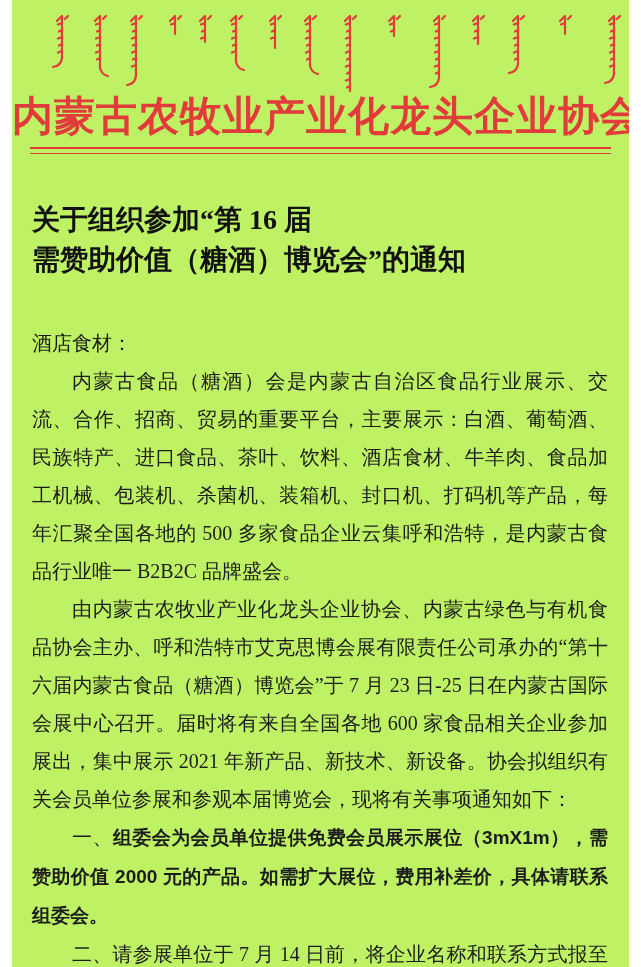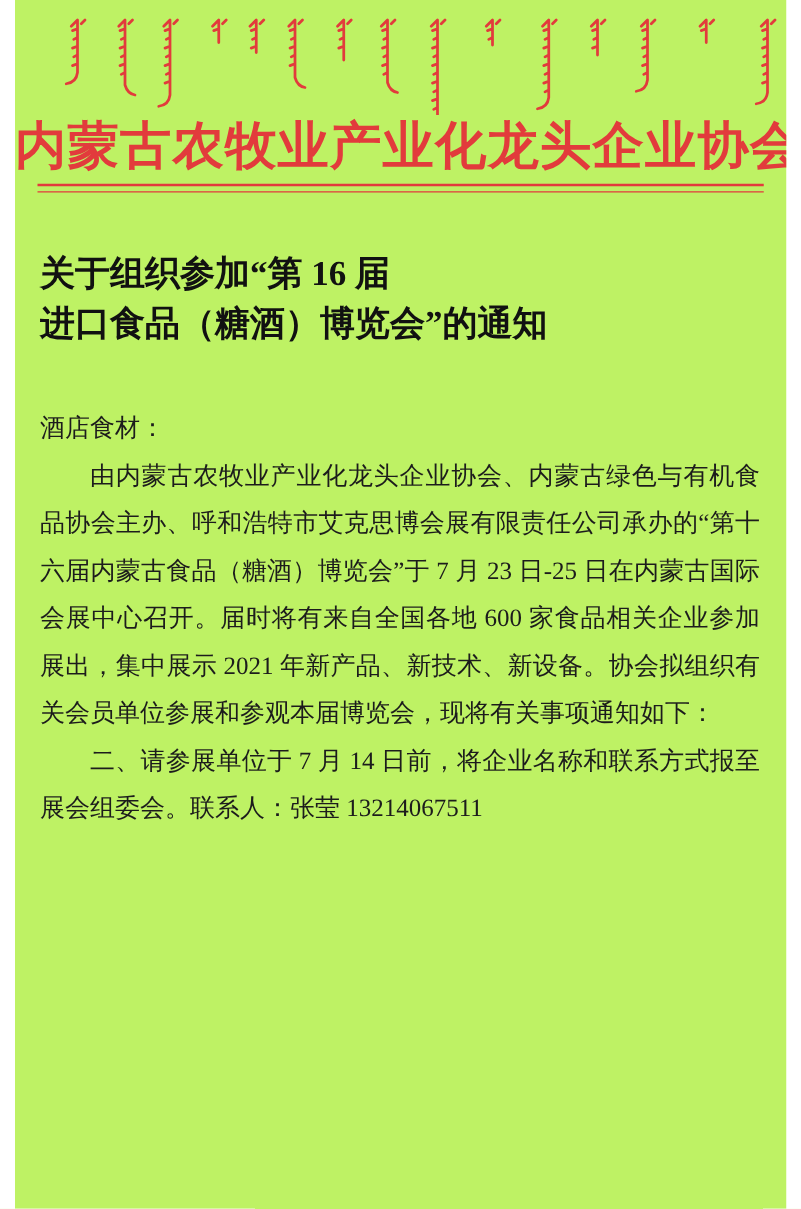--- a/index.html
+++ b/index.html
@@ -85,24 +85,26 @@
         <path d="M501,15 L506,10 L506,58 M506,17 l-4,1.5 M506,24 l-3,1.5 M506,31 l-4,1.5 M506,38 l-3,1.5 M506,45 l-4,1.5 M506,52 l-3,1.5 M506,58 q-1,8 -9,9 M509,13 l3,-3" fill="none" stroke="#e23b3c" stroke-width="2.2" stroke-linecap="round" stroke-linejoin="round"></path>
         <path d="M548,15 L553,10 L553,28 M553,17 l-4,1.5 M556,13 l3,-3" fill="none" stroke="#e23b3c" stroke-width="2.2" stroke-linecap="round" stroke-linejoin="round"></path>
         <path d="M597,15 L602,10 L602,68 M602,17 l-4,1.5 M602,24 l-3,1.5 M602,31 l-4,1.5 M602,38 l-3,1.5 M602,45 l-4,1.5 M602,52 l-3,1.5 M602,59 l-4,1.5 M602,68 q-1,8 -9,9 M605,13 l3,-3" fill="none" stroke="#e23b3c" stroke-width="2.2" stroke-linecap="round" stroke-linejoin="round"></path>
       </svg>
     <h1 class="org-name">内蒙古农牧业产业化龙头企业协会</h1>
     <div class="header-divider"></div>
   </div>
 
   <h2 class="notice-title">
     <div>关于组织参加“第 16 届</div>
-    <div>进口食品（糖酒）博览会”的通知</div>
+    <div>需赞助价值（糖酒）博览会”的通知</div>
   </h2>
 
   <div class="notice-body">
     <p class="no-indent">酒店食材：</p>
     <div id="paragraphs">
+        <p><span>内蒙古食品（糖酒）会是内蒙古自治区食品行业展示、交流、合作、招商、贸易的重要平台，主要展示：白酒、葡萄酒、民族特产、进口食品、茶叶、饮料、酒店食材、牛羊肉、食品加工机械、包装机、杀菌机、装箱机、封口机、打码机等产品，每年汇聚全国各地的 500 多家食品企业云集呼和浩特，是内蒙古食品行业唯一 B2B2C 品牌盛会。</span></p>
         <p><span>由内蒙古农牧业产业化龙头企业协会、内蒙古绿色与有机食品协会主办、呼和浩特市艾克思博会展有限责任公司承办的“第十六届内蒙古食品（糖酒）博览会”于 7 月 23 日-25 日在内蒙古国际会展中心召开。届时将有来自全国各地 600 家食品相关企业参加展出，集中展示 2021 年新产品、新技术、新设备。协会拟组织有关会员单位参展和参观本届博览会，现将有关事项通知如下：</span></p>
+        <p><span>一、</span><span class="bold-run">组委会为会员单位提供免费会员展示展位（3mX1m），需赞助价值 2000 元的产品。如需扩大展位，费用补差价，具体请联系组委会。</span></p>
         <p><span>二、请参展单位于 7 月 14 日前，将企业名称和联系方式报至展会组委会。联系人：张莹 13214067511</span></p>
       </div>
   </div>
 
 </div>
 
 </body></html>

